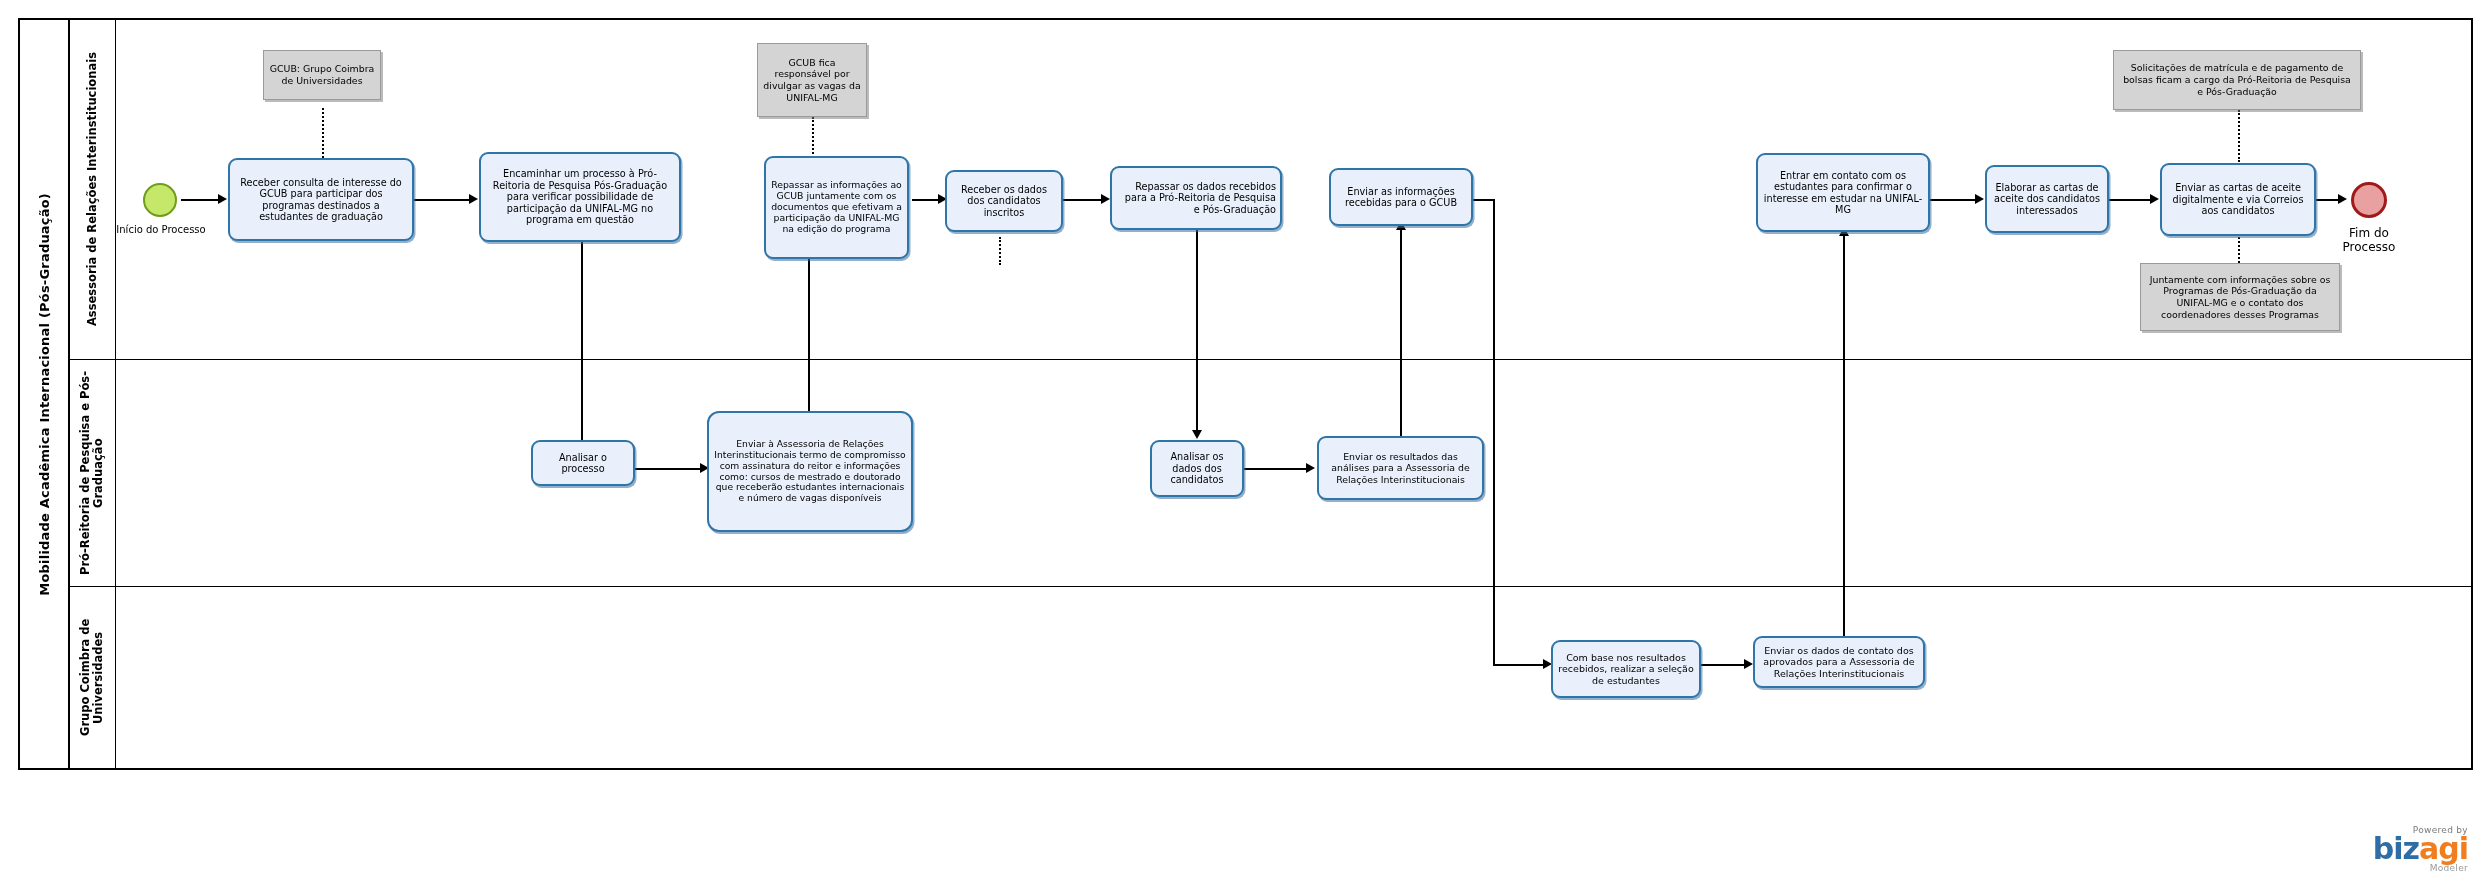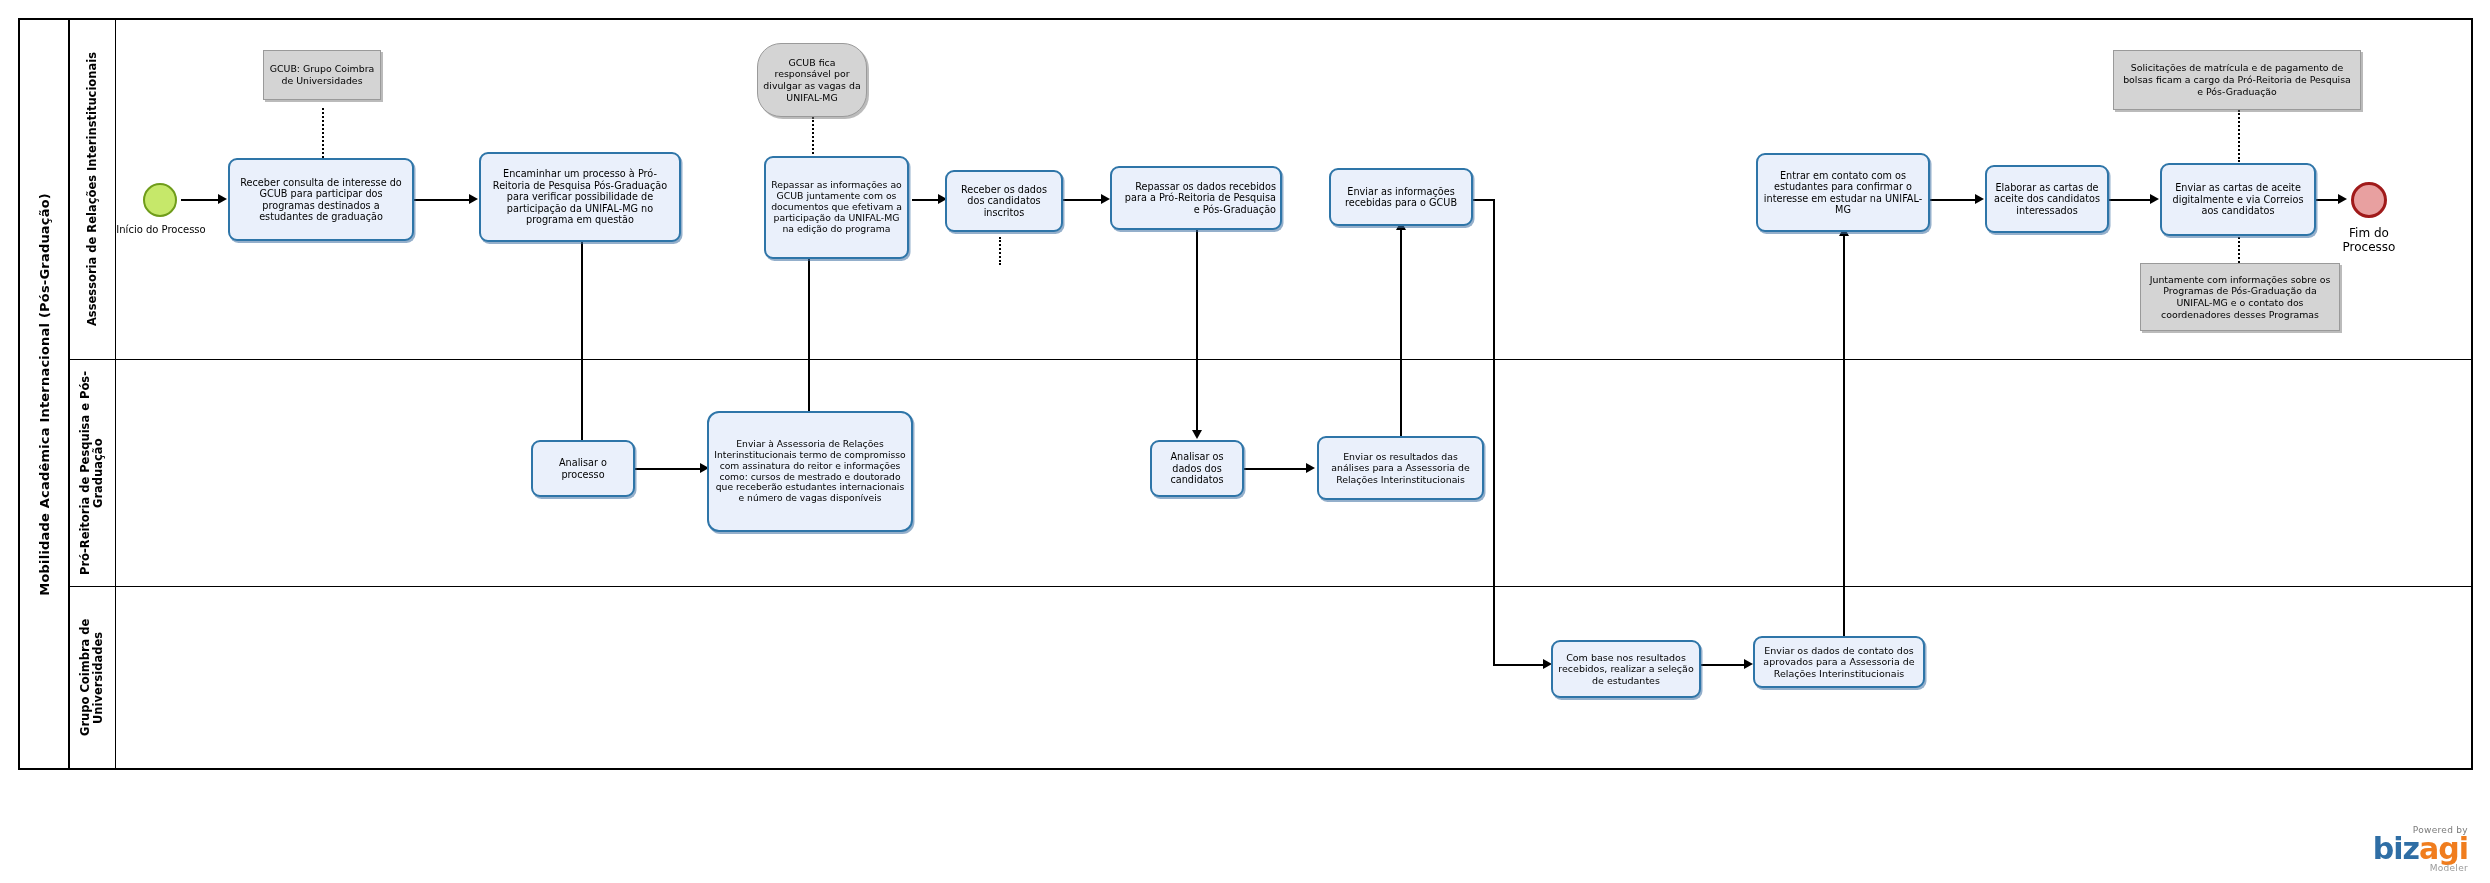--- a/index.html
+++ b/index.html
@@ -139,21 +139,21 @@
   <div class="dotv" style="left:322px;top:108px;height:50px;"></div>
   <div class="dotv" style="left:812px;top:117px;height:45px;"></div>
   <div class="dotv" style="left:999px;top:237px;height:28px;"></div>
   <div class="dotv" style="left:2238px;top:110px;height:52px;"></div>
   <div class="dotv" style="left:2238px;top:237px;height:26px;"></div>
 
   <div class="note" style="left:263px;top:50px;width:118px;height:50px;font-size:9.4px;">
     <span>GCUB: Grupo Coimbra de Universidades</span>
   </div>
 
-  <div class="note" style="left:757px;top:43px;width:110px;height:74px;font-size:9.4px;border-radius:24px;">
+  <div class="note" style="left:757px;top:43px;width:110px;height:74px;font-size:9.4px;">
     <span>GCUB fica responsável por divulgar as vagas da UNIFAL-MG</span>
   </div>
 
 
   <div class="note" style="left:2140px;top:263px;width:200px;height:68px;font-size:9.4px;">
     <span>Juntamente com informações sobre os Programas de Pós-Graduação da UNIFAL-MG e o contato dos coordenadores desses Programas</span>
   </div>
 
   <div class="note" style="left:2113px;top:50px;width:248px;height:60px;font-size:9.4px;">
     <span>Solicitações de matrícula e de pagamento de bolsas ficam a cargo da Pró-Reitoria de Pesquisa e Pós-Graduação</span>
@@ -198,21 +198,21 @@
   </div>
 
   <div class="task" style="left:1985px;top:165px;width:124px;height:68px;font-size:9.7px;">
     <span>Elaborar as cartas de aceite dos candidatos interessados</span>
   </div>
 
   <div class="task" style="left:2160px;top:163px;width:156px;height:73px;font-size:9.7px;">
     <span>Enviar as cartas de aceite digitalmente e via Correios aos candidatos</span>
   </div>
 
-  <div class="task" style="left:531px;top:440px;width:104px;height:57px;font-size:9.7px;">
+  <div class="task" style="left:531px;top:440px;width:104px;height:46px;font-size:9.7px;">
     <span>Analisar o processo</span>
   </div>
 
   <div class="task" style="left:707px;top:411px;width:206px;height:121px;font-size:9.2px;border-radius:12px;">
     <span>Enviar à Assessoria de Relações Interinstitucionais termo de compromisso com assinatura do reitor e informações como: cursos de mestrado e doutorado que receberão estudantes internacionais e número de vagas disponíveis</span>
   </div>
 
   <div class="task" style="left:1150px;top:440px;width:94px;height:57px;font-size:9.7px;">
     <span>Analisar os dados dos candidatos</span>
   </div>

